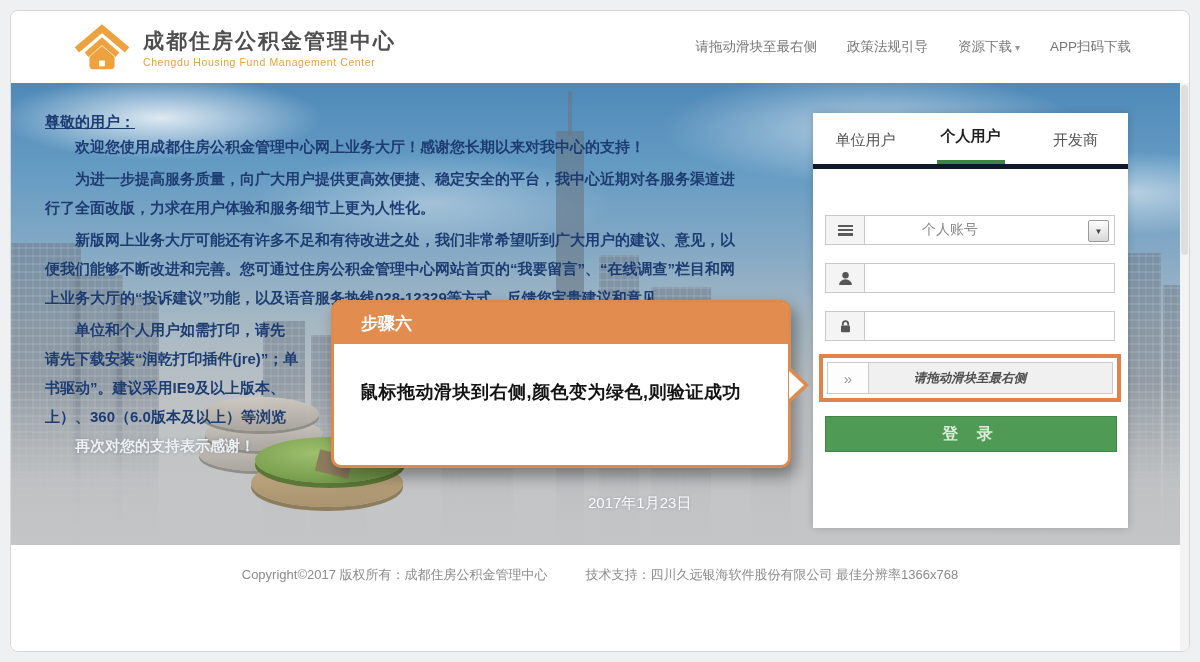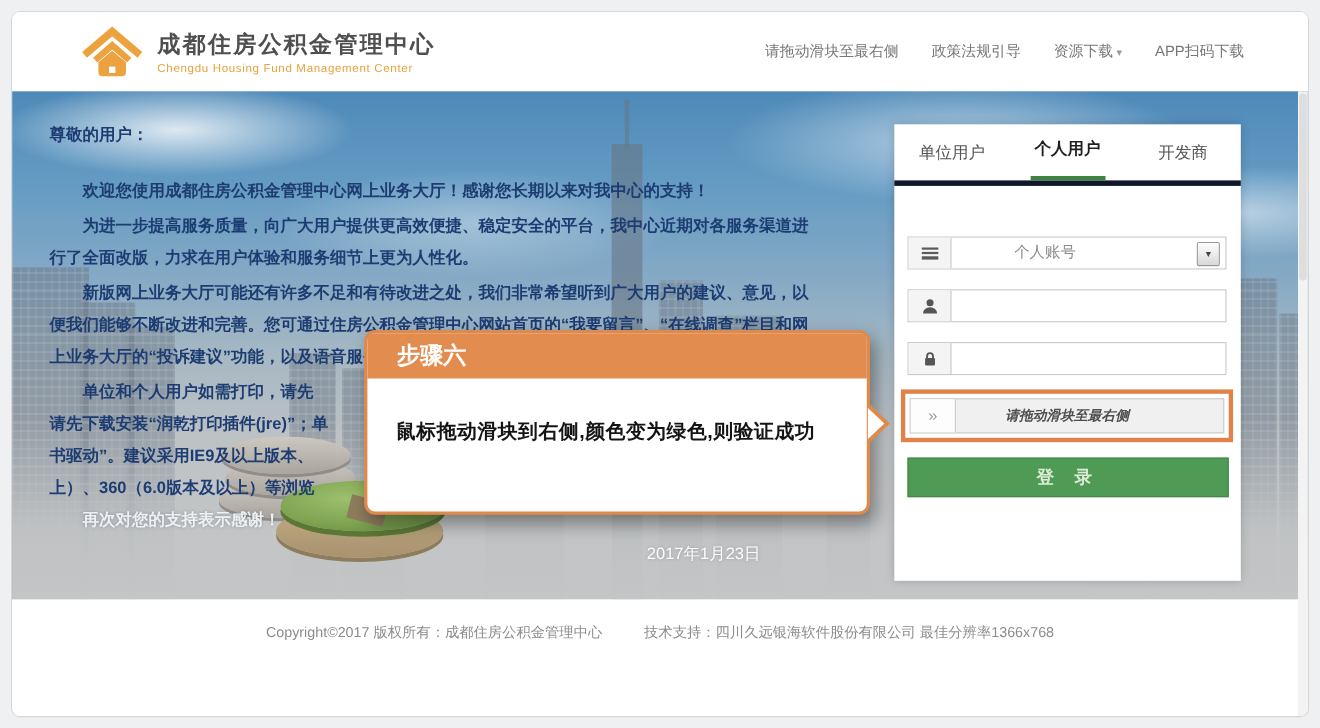--- a/index.html
+++ b/index.html
@@ -36,21 +36,21 @@
       repeating-linear-gradient(0deg, rgba(255,255,255,.10) 0 2px, transparent 2px 8px),
       repeating-linear-gradient(90deg, rgba(255,255,255,.07) 0 2px, transparent 2px 7px);
   }
   .spire{position:absolute;background:rgba(104,118,131,.55);}
   .horizon-fade{position:absolute;left:0;right:0;top:300px;height:162px;
     background:linear-gradient(180deg, rgba(195,197,198,0) 0%, rgba(195,197,198,.9) 60%, #c3c5c6 100%);}
   .person{position:absolute;width:11px;height:46px;background:rgba(55,58,66,.85);border-radius:5px 5px 2px 2px;}
   .person::before{content:"";position:absolute;left:2px;top:-8px;width:7px;height:7px;border-radius:50%;background:rgba(55,58,66,.85);}
   
   .welcome{position:absolute;left:34px;top:30px;width:690px;color:#1d3c72;z-index:4;}
-  .salutation{font-size:15px;font-weight:bold;margin-bottom:27px;}
+  .salutation{font-size:15px;font-weight:bold;margin-bottom:0;text-decoration:underline;}
   .welcome p{margin:0 0 3px 0;font-size:15px;font-weight:600;line-height:29px;text-indent:2em;}
   .clipline{font-size:15px;font-weight:600;line-height:29px;white-space:nowrap;}
   .clipline.indent{text-indent:2em;}
   .thanks{font-size:15px;font-weight:bold;line-height:29px;text-indent:2em;color:#edf1f5;text-shadow:0 0 3px rgba(90,100,110,.5);}
   .date-line{position:absolute;left:577px;top:411px;font-size:15px;font-weight:normal;color:#fbfcfd;z-index:4;text-shadow:0 0 3px rgba(90,100,110,.4);}
   
   .pie-graphic{position:absolute;left:188px;top:258px;width:210px;height:190px;z-index:3;opacity:.95;}
   .coin{position:absolute;border-radius:50%;background:linear-gradient(180deg,#cfc9c1,#a9a49d);box-shadow:0 3px 0 #8f8b85;}
   .pie-bottom{position:absolute;border-radius:50%;background:linear-gradient(180deg,#c3ab80,#a8906a);box-shadow:0 4px 0 #8c7a58;}
   .pie-top{position:absolute;border-radius:50%;background:radial-gradient(ellipse at 40% 35%, #9cc06a 0%, #7ba24c 55%, #5f8438 100%);box-shadow:0 5px 0 #55742f;}
@@ -76,21 +76,21 @@
     display:flex;align-items:center;justify-content:center;color:#9a9a9a;font-size:15px;cursor:grab;}
   .slider-label{position:absolute;inset:0;display:flex;align-items:center;justify-content:center;
     font-size:12.5px;font-weight:bold;color:#4e4e4e;pointer-events:none;font-style:italic;}
   .login-btn{position:absolute;left:12px;top:303px;width:290px;height:34px;background:#4F9A54;border:1px solid #428547;
     color:#dcecd8;font-size:16px;font-weight:bold;letter-spacing:7px;display:flex;align-items:center;justify-content:center;cursor:pointer;}
   
   .popup{position:absolute;left:320px;top:217px;width:460px;height:168px;z-index:6;
     background:#fff;border:3px solid #DF8A4D;border-radius:10px;
     box-shadow:5px 8px 16px rgba(0,0,0,.38);box-sizing:border-box;}
   .popup-header{height:41px;background:#E28C4F;border-radius:6px 6px 0 0;color:#fff;
-    font-size:21px;font-weight:bold;line-height:41px;padding-left:27px;}
+    font-size:17px;font-weight:bold;line-height:41px;padding-left:27px;}
   .popup-body{padding:36px 18px 0 26px;font-size:18px;font-weight:700;color:#141414;letter-spacing:.5px;}
   .popup-arrow{position:absolute;right:-21px;top:63px;width:0;height:0;
     border-top:19px solid transparent;border-bottom:19px solid transparent;border-left:20px solid #DF8A4D;}
   .popup-arrow::after{content:"";position:absolute;right:5px;top:-14px;width:0;height:0;
     border-top:14px solid transparent;border-bottom:14px solid transparent;border-left:15px solid #fff;}
   
   .footer{position:absolute;left:0;top:534px;right:0;bottom:0;background:#fff;}
   .footer-line{display:flex;justify-content:center;gap:38px;margin-top:21px;font-size:13px;color:#8c8c8c;}
   
   .scrollbar{position:absolute;top:72px;right:0;width:9px;bottom:0;background:#f3f3f3;z-index:8;cursor:pointer;}

